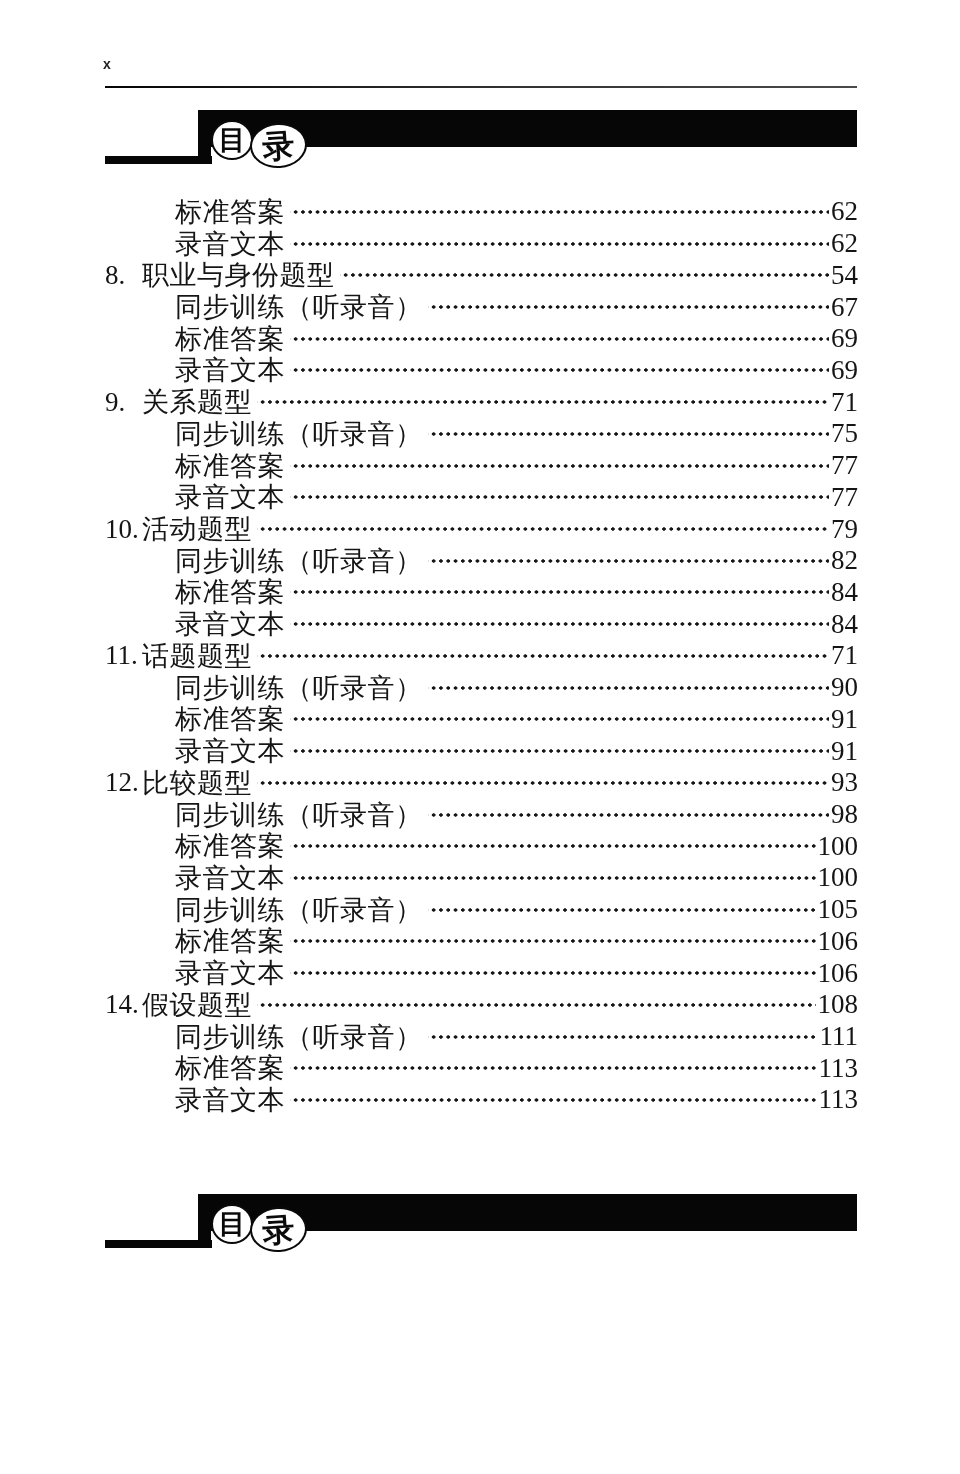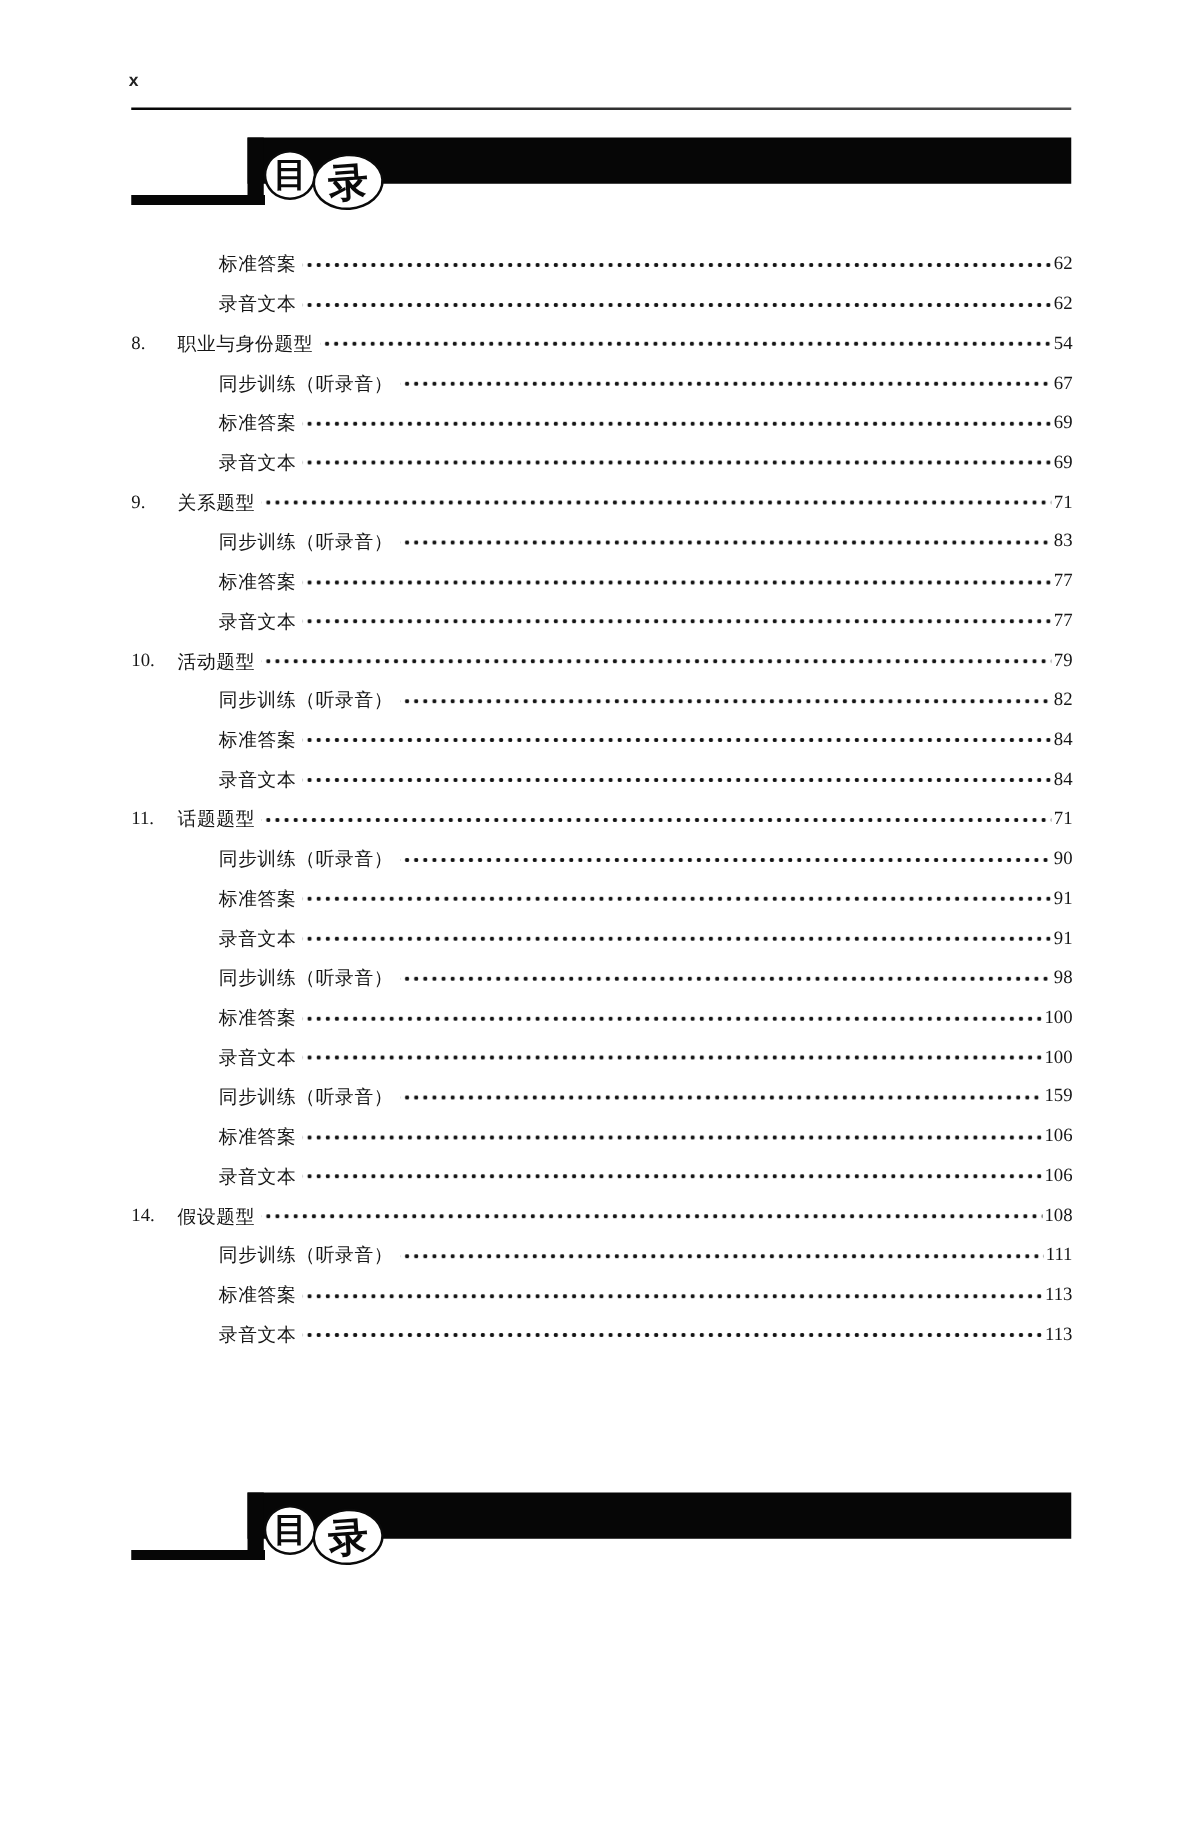--- a/index.html
+++ b/index.html
@@ -50,21 +50,21 @@
   .banner .oval2{left:250px;top:13px;width:57px;height:45px;font-size:32px;transform:rotate(-4deg);}
   .banner.top{top:110px;}
   .banner.bottom{top:1194px;}
   
   .toc{
     position:absolute;left:105px;top:196px;width:753px;
   }
   .row{
     display:flex;align-items:center;
     height:31.72px;
-    font-size:15px;
+    font-size:27px;
   }
   .num{
     flex:none;width:37px;
     font-family:"Liberation Serif","DejaVu Serif",serif;
   }
   .row.sub{padding-left:70px;}
   .title{
     flex:none;letter-spacing:0.5px;white-space:pre;
   }
   .leader{
@@ -147,21 +147,21 @@
     <span class="num">9.</span>
     <span class="title">关系题型</span>
     <span class="leader"></span>
     <span class="pagenum">71</span>
   </div>
 
   <div class="row sub">
 
     <span class="title">同步训练（听录音）</span>
     <span class="leader"></span>
-    <span class="pagenum">83</span>
+    <span class="pagenum">75</span>
   </div>
 
   <div class="row sub">
 
     <span class="title">标准答案</span>
     <span class="leader"></span>
     <span class="pagenum">77</span>
   </div>
 
   <div class="row sub">
@@ -220,20 +220,26 @@
     <span class="pagenum">91</span>
   </div>
 
   <div class="row sub">
 
     <span class="title">录音文本</span>
     <span class="leader"></span>
     <span class="pagenum">91</span>
   </div>
 
+  <div class="row">
+    <span class="num">12.</span>
+    <span class="title">比较题型</span>
+    <span class="leader"></span>
+    <span class="pagenum">93</span>
+  </div>
 
   <div class="row sub">
 
     <span class="title">同步训练（听录音）</span>
     <span class="leader"></span>
     <span class="pagenum">98</span>
   </div>
 
   <div class="row sub">
 
@@ -247,21 +253,21 @@
     <span class="title">录音文本</span>
     <span class="leader"></span>
     <span class="pagenum">100</span>
   </div>
 
 
   <div class="row sub">
 
     <span class="title">同步训练（听录音）</span>
     <span class="leader"></span>
-    <span class="pagenum">159</span>
+    <span class="pagenum">105</span>
   </div>
 
   <div class="row sub">
 
     <span class="title">标准答案</span>
     <span class="leader"></span>
     <span class="pagenum">106</span>
   </div>
 
   <div class="row sub">

